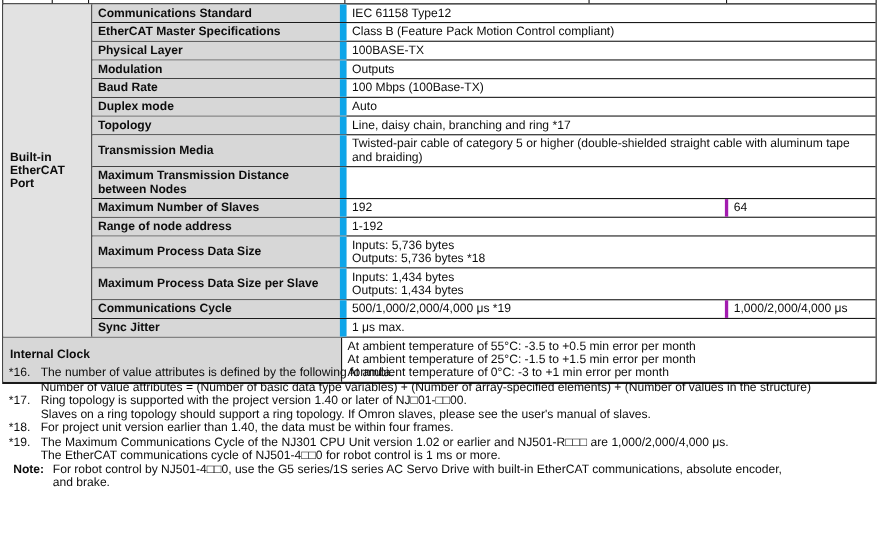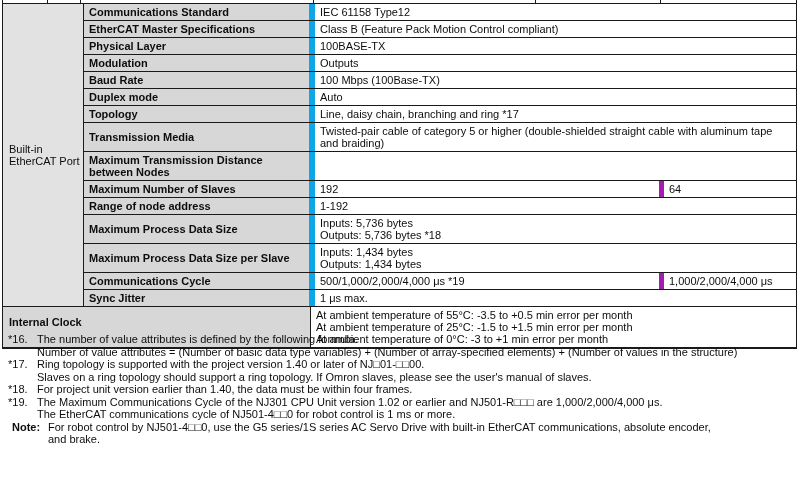--- a/index.html
+++ b/index.html
@@ -24,21 +24,21 @@
     border: 1px solid #1a1a1a;
     border-bottom-width: 2px;
     font-size: 11px;
     line-height: 12px;
   }
   .upper { display: flex; border-bottom: 1px solid #1a1a1a; }
   .group-cell {
     width: 81px;
     border-right: 1px solid #1a1a1a;
     background: #e2e2e2;
-    font-weight: normal;
+    font-weight: bold;
     padding: 2px 0 2px 6px;
     display: flex; align-items: center;
   }
   .rows { flex: 1; }
   .row { display: flex; }
   .rows .row:not(:last-child) { border-bottom: 1px solid #1a1a1a; }
   .label-cell {
     width: 231px; flex: none;
     border-right: 6px solid #0ea5e9;
     background: #d7d7d7;
@@ -48,21 +48,21 @@
     white-space: pre-line;
   }
   .value-cell {
     flex: 1;
     padding: 2px 4px 2px 5px;
     display: flex; align-items: flex-start;
     white-space: pre-line;
   }
   .value2-cell {
     width: 137px; flex: none;
-    border-left: 5px solid #a21caf;
+    border-left: 3px solid #a21caf;
     padding: 2px 5px;
     display: flex; align-items: center; margin-left: 16px;
   }
   .clock-row { display: flex; }
   .clock-label {
     width: 308px; flex: none;
     border-right: 1px solid #1a1a1a;
     background: #d7d7d7;
     font-weight: bold;
     padding: 2px 5px 13px 6px;

